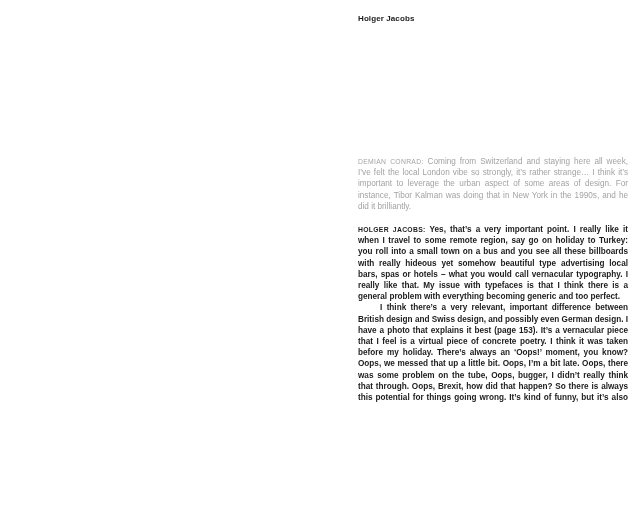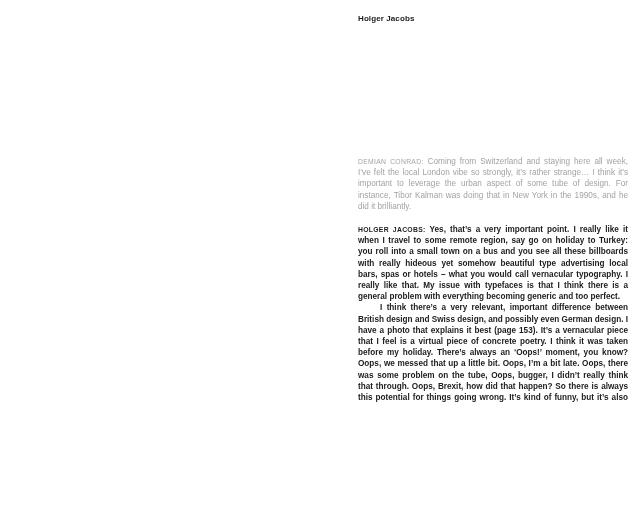--- a/index.html
+++ b/index.html
@@ -84,21 +84,21 @@
 </style>
 </head>
 <body>
 
 <div class="spread">
 
   <div class="running-header">Holger Jacobs</div>
 
   <div class="text-col">
 
-    <p class="para gray"><span class="speaker">DEMIAN CONRAD:</span><span>Coming from Switzerland and staying here all week, I’ve felt the local London vibe so strongly, it’s rather strange… I think it’s important to leverage the urban aspect of some tube of design. For instance, Tibor Kalman was doing that in New York in the 1990s, and he did it brilliantly.</span></p>
+    <p class="para gray"><span class="speaker">DEMIAN CONRAD:</span><span>Coming from Switzerland and staying here all week, I’ve felt the local London vibe so strongly, it’s rather strange… I think it’s important to leverage the urban aspect of some areas of design. For instance, Tibor Kalman was doing that in New York in the 1990s, and he did it brilliantly.</span></p>
 
     <p class="para black"><span class="speaker">HOLGER JACOBS:</span><span>Yes, that’s a very important point. I really like it when I travel to some remote region, say go on holiday to Turkey: you roll into a small town on a bus and you see all these billboards with really hideous yet somehow beautiful type advertising local bars, spas or hotels – what you would call vernacular typography. I really like that. My issue with typefaces is that I think there is a general problem with everything becoming generic and too perfect.</span></p>
 
     <p class="para black indent"><span>I think there’s a very relevant, important difference between British design and Swiss design, and possibly even German design. I have a photo that explains it best (page 153). It’s a vernacular piece that I feel is a virtual piece of concrete poetry. I think it was taken before my holiday. There’s always an ‘Oops!’ moment, you know? Oops, we messed that up a little bit. Oops, I’m a bit late. Oops, there was some problem on the tube, Oops, bugger, I didn’t really think that through. Oops, Brexit, how did that happen? So there is always this potential for things going wrong. It’s kind of funny, but it’s also pretty scary. I had a Swiss intern who lived in a house at the end of Brick Lane; the house burnt down. She barely survived, she jumped out of the window, she had glass in her face… She showed up at the doorstep of my house at six in the morning; she smelled of smoke and said ‘nobody wants to know about this’. The police didn’t care; she went to the hospital, they</span></p>
 
   </div>
 
   <div class="folio-left">86</div>
 
   <div class="footer-right">

